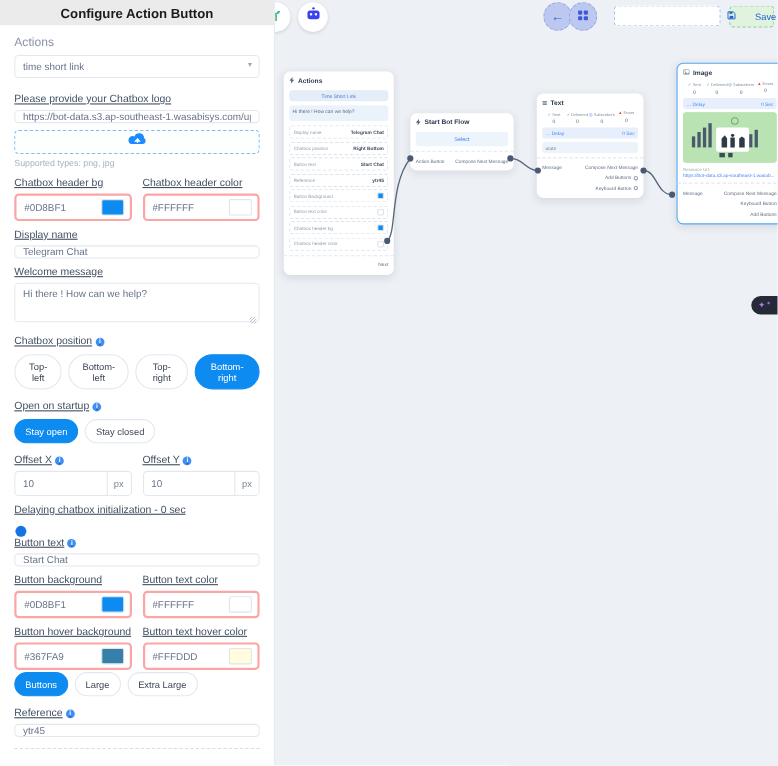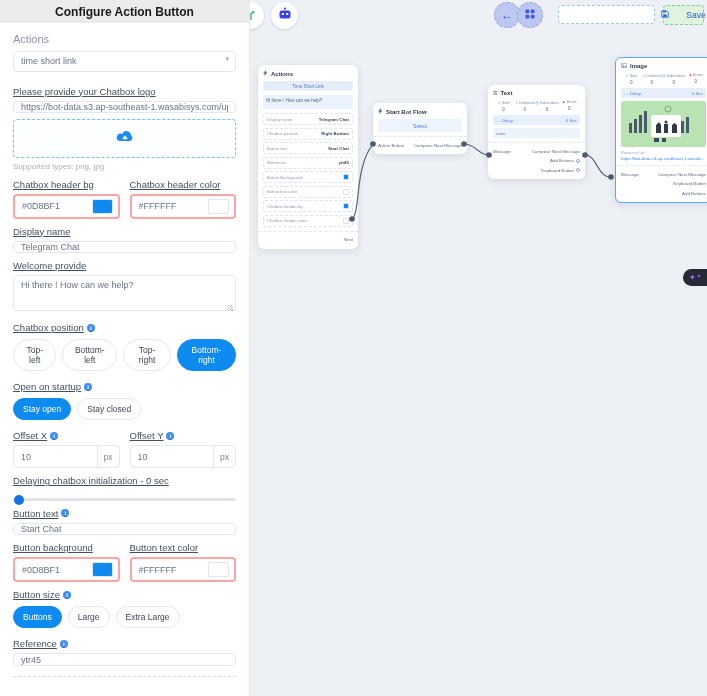--- a/index.html
+++ b/index.html
@@ -150,21 +150,21 @@
         <div class="color-group">
           <input class="cg-inp" value="#FFFFFF" style="">
           <span class="swatch" style="background: rgb(255, 255, 255);"></span>
         </div>
       </div>
     </div>
 
     <div class="lbl">Display name</div>
     <input class="inp" value="Telegram Chat" style="">
 
-    <div class="lbl">Welcome provide</div>
+    <div class="lbl">Welcome message</div>
     <div class="ta-wrap">
       <textarea class="inp" style="">Hi there ! How can we help?</textarea>
     </div>
 
     <div class="lbl">
       <span>Chatbox position</span>
       <span class="info">i</span>
     </div>
     <div class="pills">
       <button class="pill">Top-left</button>
@@ -226,25 +226,37 @@
       </div>
       <div class="col">
         <div class="lbl">Button text color</div>
         <div class="color-group">
           <input class="cg-inp" value="#FFFFFF" style="">
           <span class="swatch" style="background: rgb(255, 255, 255);"></span>
         </div>
       </div>
     </div>
 
-
-    <div class="lbl">
-      <span>Button size</span>
-      <span class="info">i</span>
-    </div>
+    <div class="cols">
+      <div class="col">
+        <div class="lbl">Button hover background</div>
+        <div class="color-group">
+          <input class="cg-inp" value="#367FA9" style="">
+          <span class="swatch" style="background: rgb(54, 127, 169);"></span>
+        </div>
+      </div>
+      <div class="col">
+        <div class="lbl">Button text hover color</div>
+        <div class="color-group">
+          <input class="cg-inp" value="#FFFDDD" style="">
+          <span class="swatch" style="background: rgb(255, 253, 221);"></span>
+        </div>
+      </div>
+    </div>
+
     <div class="pills">
       <button class="pill active">Buttons</button>
       <button class="pill">Large</button>
       <button class="pill">Extra Large</button>
     </div>
 
     <div class="lbl">
       <span>Reference</span>
       <span class="info">i</span>
     </div>

